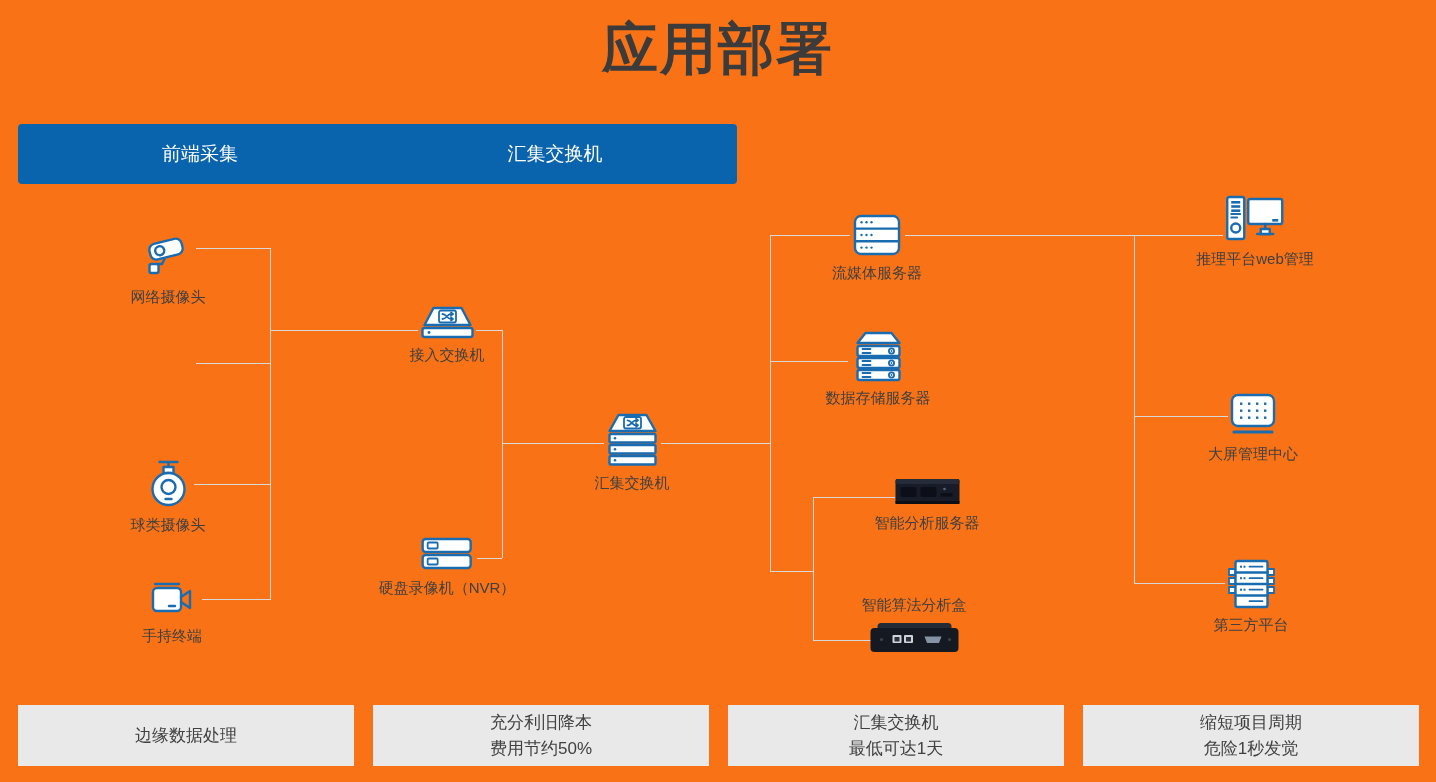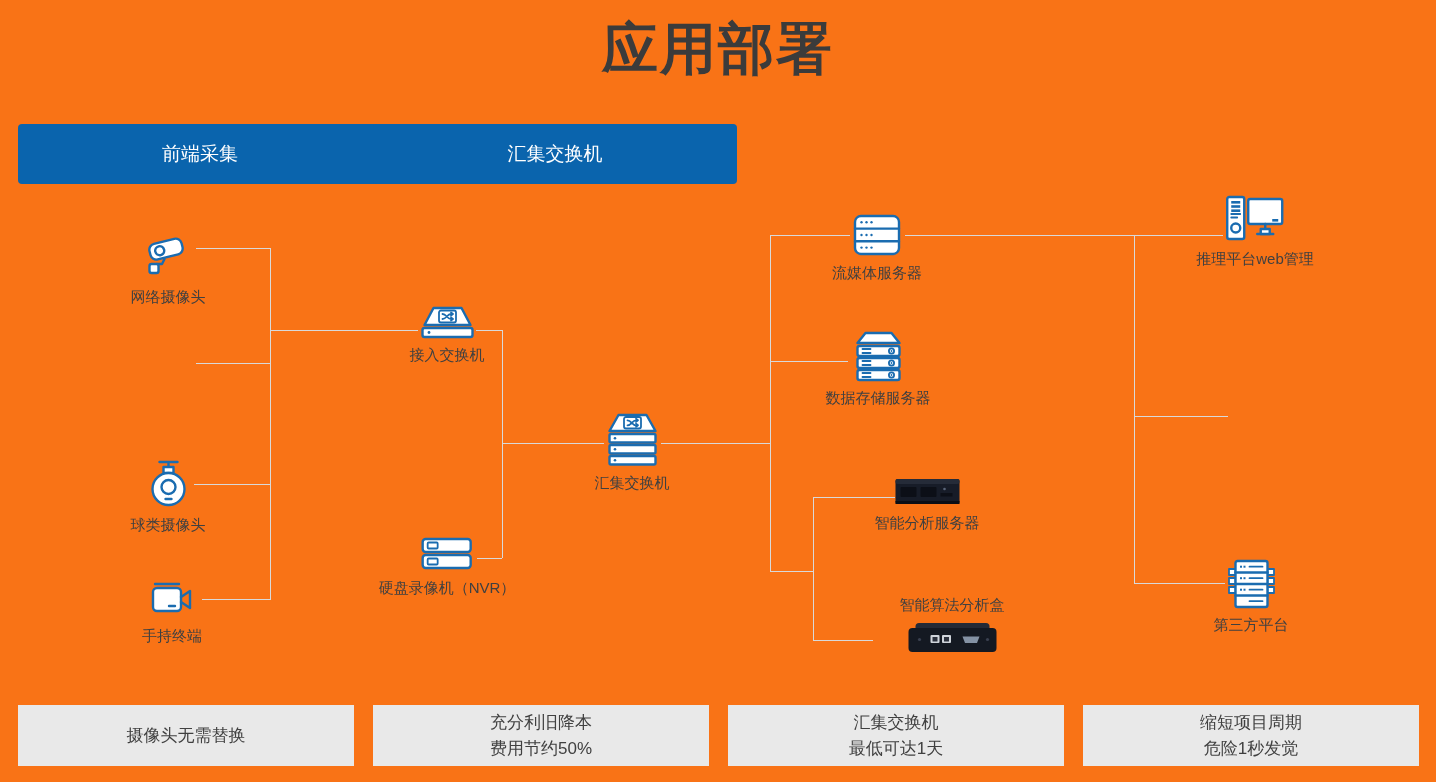--- a/index.html
+++ b/index.html
@@ -201,21 +201,21 @@
         <circle cx="43" cy="34" r="2.6" class="thin"></circle>
         <circle cx="43" cy="46" r="2.6" class="thin"></circle>
       </g>
       <circle cx="43" cy="22" r="0.9" class="bf"></circle>
       <circle cx="43" cy="34" r="0.9" class="bf"></circle>
       <circle cx="43" cy="46" r="0.9" class="bf"></circle>
     </svg>
     <div class="lbl">数据存储服务器</div>
   </div>
 
-  <div class="node" style="left:952px;top:596px">
+  <div class="node" style="left:914px;top:596px">
     <div class="lbl-top">智能算法分析盒</div>
     <svg width="92" height="34" viewBox="0 0 92 34">
       <rect x="9" y="3" width="74" height="9" rx="3.5" fill="#242a36"></rect>
       <rect x="2" y="8" width="88" height="24" rx="4" fill="#141922"></rect>
       <rect x="24" y="15" width="9" height="8" rx="1" fill="#cfd4da"></rect>
       <rect x="26" y="17" width="5" height="4.5" fill="#2c313c"></rect>
       <rect x="35.5" y="15" width="9" height="8" rx="1" fill="#cfd4da"></rect>
       <rect x="37.5" y="17" width="5" height="4.5" fill="#2c313c"></rect>
       <path d="M56 16.5 h17 l-2.5 6.5 h-12 z" fill="#8492a4"></path>
       <circle cx="13" cy="19.5" r="1.6" fill="#3a4150"></circle>
@@ -237,20 +237,43 @@
       <g class="bf">
         <rect x="11" y="9" width="9" height="2.6"></rect>
         <rect x="11" y="13.2" width="9" height="2.6"></rect>
         <rect x="11" y="17.4" width="9" height="2.6"></rect>
         <rect x="52" y="27" width="6" height="2.6"></rect>
       </g>
     </svg>
     <div class="lbl">推理平台web管理</div>
   </div>
 
+  <div class="node" style="left:1253px;top:391px">
+    <svg width="56" height="48" viewBox="0 0 56 48">
+      <g class="st">
+        <rect x="7" y="4" width="42" height="31" rx="6" class="wf"></rect>
+        <path d="M9 41 h38" style="stroke-width:3.2"></path>
+      </g>
+      <g class="bf">
+        <rect x="15" y="11.5" width="2.4" height="2.4"></rect>
+          <rect x="23" y="11.5" width="2.4" height="2.4"></rect>
+          <rect x="31" y="11.5" width="2.4" height="2.4"></rect>
+          <rect x="39" y="11.5" width="2.4" height="2.4"></rect>
+        <rect x="15" y="18.5" width="2.4" height="2.4"></rect>
+          <rect x="23" y="18.5" width="2.4" height="2.4"></rect>
+          <rect x="31" y="18.5" width="2.4" height="2.4"></rect>
+          <rect x="39" y="18.5" width="2.4" height="2.4"></rect>
+        <rect x="15" y="25.5" width="2.4" height="2.4"></rect>
+          <rect x="23" y="25.5" width="2.4" height="2.4"></rect>
+          <rect x="31" y="25.5" width="2.4" height="2.4"></rect>
+          <rect x="39" y="25.5" width="2.4" height="2.4"></rect>
+      </g>
+    </svg>
+    <div class="lbl">大屏管理中心</div>
+  </div>
 
   <div class="node" style="left:1251px;top:558px">
     <svg width="58" height="52" viewBox="0 0 58 52">
       <g class="st">
         <rect x="6.5" y="11" width="6.5" height="6" class="wf thin"></rect>
         <rect x="6.5" y="20" width="6.5" height="6" class="wf thin"></rect>
         <rect x="6.5" y="29" width="6.5" height="6" class="wf thin"></rect>
         <rect x="45" y="11" width="6.5" height="6" class="wf thin"></rect>
         <rect x="45" y="20" width="6.5" height="6" class="wf thin"></rect>
         <rect x="45" y="29" width="6.5" height="6" class="wf thin"></rect>
@@ -264,21 +287,21 @@
         <rect x="17.5" y="19.2" width="2" height="2"></rect>
           <rect x="21" y="19.2" width="2" height="2"></rect>
         <rect x="17.5" y="30.7" width="2" height="2"></rect>
           <rect x="21" y="30.7" width="2" height="2"></rect>
       </g>
     </svg>
     <div class="lbl">第三方平台</div>
   </div>
 
   <div class="ftr c1">
-    <span>摄像头无需替换</span>
+    <span>边缘数据处理</span>
   </div>
   <div class="ftr c2">
     <span>充分利旧降本</span>
     <span>费用节约50%</span>
   </div>
   <div class="ftr c3">
     <span>汇集交换机</span>
     <span>最低可达1天</span>
   </div>
   <div class="ftr c4">

